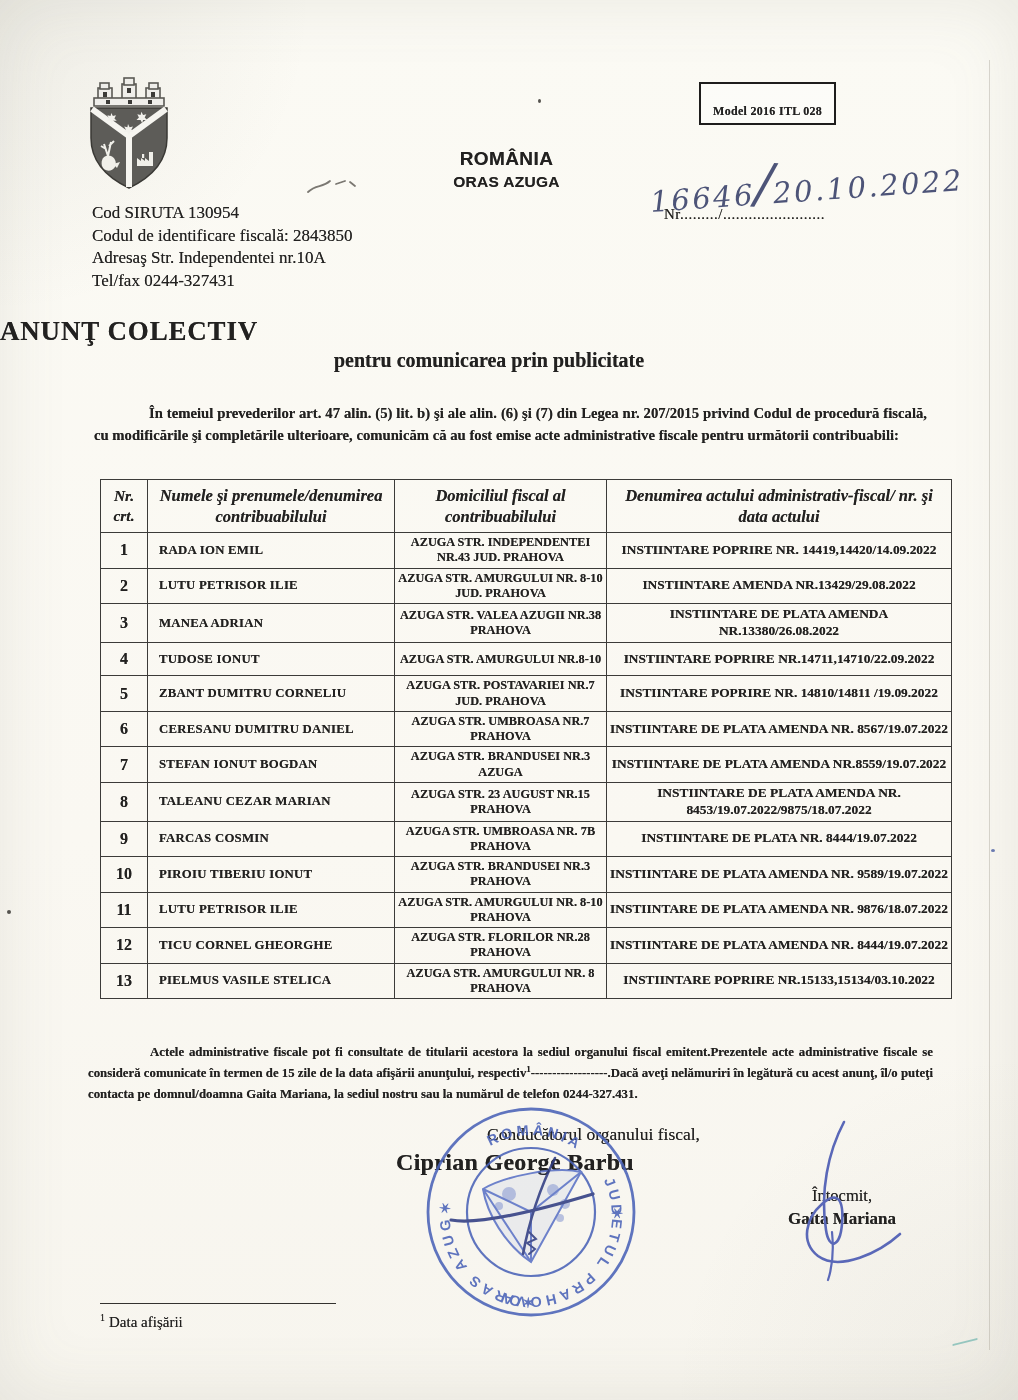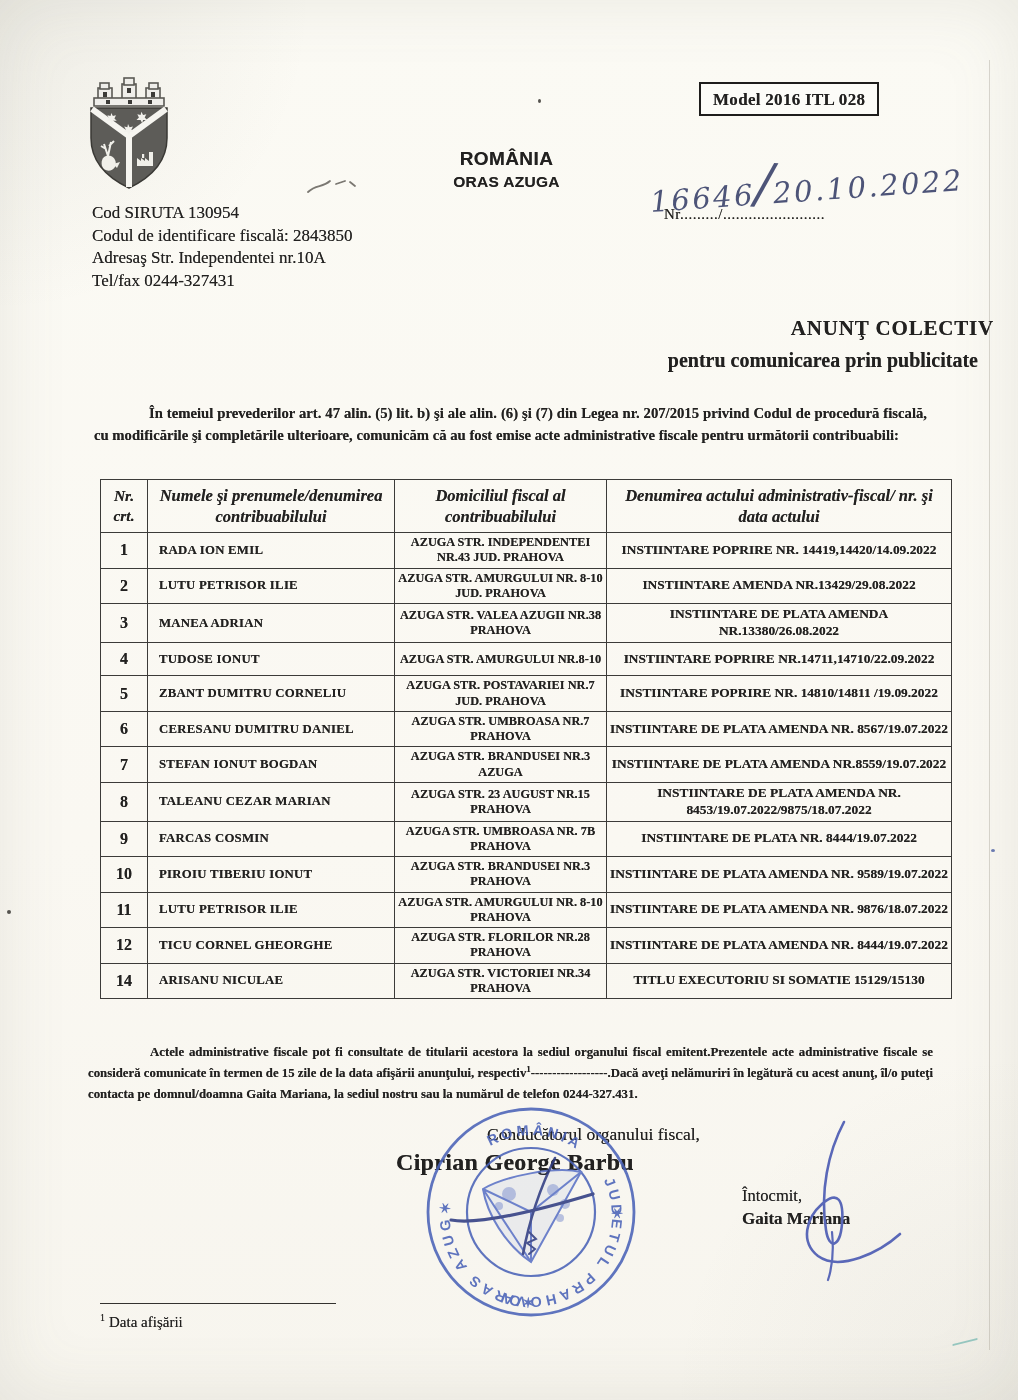--- a/index.html
+++ b/index.html
@@ -18,35 +18,35 @@
   }
   .abs { position:absolute; }
   .soft { text-shadow:0 0 .45px rgba(20,20,20,.6); }
 
   
   .org-block { left:92px; top:202px; font-size:17px; line-height:22.5px; }
   .country-block { left:404px; top:148px; width:205px; text-align:center;
     font-family:"Liberation Sans", sans-serif; font-weight:bold; }
   .country { font-size:19px; letter-spacing:.4px; }
   .city { font-size:15.5px; margin-top:3px; letter-spacing:.3px; }
-  .model-box { left:699px; top:82px; border:2px solid #1e1d1c; padding:6px 12px 4px;
-    font-weight:bold; font-size:17px; letter-spacing:.3px; background:rgba(255,255,255,.35); }
+  .model-box { left:699px; top:82px; border:2px solid #1e1d1c; padding:20px 12px 4px;
+    font-weight:bold; font-size:12px; letter-spacing:.3px; background:rgba(255,255,255,.35); }
 
   .reg { left:642px; top:158px; width:290px; height:80px; }
   .reg-hand { position:absolute; left:8px; top:16px; color:#4d5478;
     font-family:"DejaVu Serif", serif; font-style:italic; font-size:29px;
     letter-spacing:2.5px; transform:rotate(-4deg); white-space:nowrap; }
   .reg-slash { display:inline-block; font-size:54px; font-weight:300; line-height:0;
     vertical-align:-6px; transform:rotate(6deg) translateY(-8px); letter-spacing:0; }
   .reg-line { position:absolute; left:22px; top:48px; font-size:15px; color:#23221f; letter-spacing:.5px; }
 
   
-  .title { left:0; top:316px; width:994px; text-align:right; font-weight:bold;
-    font-size:21px; letter-spacing:.8px; }
-  .subtitle { left:0; top:349px; width:978px; text-align:right; font-weight:bold; font-size:20px; }
+  .title { left:0; top:316px; width:994px; text-align:left; font-weight:bold;
+    font-size:27px; letter-spacing:.8px; }
+  .subtitle { left:0; top:349px; width:978px; text-align:center; font-weight:bold; font-size:20px; }
   .intro { left:94px; top:402px; width:833px; font-weight:bold; font-size:14.7px;
     line-height:1.5; text-align:justify; text-indent:55px; }
 
   
   .doc-table { left:100px; top:479px; width:851px; }
   table { border-collapse:collapse; width:100%; table-layout:fixed; }
   th, td { border:1.6px solid #3c3b39; font-weight:bold; vertical-align:middle; }
   th { font-size:16.5px; line-height:1.28; padding:5px 4px; text-align:center;font-style:italic; }
   th.h-nr { font-size:15.5px; }
   td { padding:2px 3px; height:33.5px; }
@@ -57,21 +57,21 @@
 
   
   .closing { left:88px; top:1042px; width:845px; font-weight:bold; font-size:12.8px;
     line-height:1.58; text-align:justify; text-indent:62px; }
   .closing sup { font-size:9px; }
 
   
   .head-sign { left:330px; top:1124px; width:370px; text-align:center; }
   .head-label { font-size:17.5px;text-align:right; }
   .head-name { font-size:24px; font-weight:bold; margin-top:4px; letter-spacing:.3px; }
-  .prepared { left:742px; top:1186px; width:160px; text-align:left; }
+  .prepared { left:762px; top:1186px; width:160px; text-align:center; }
   .prepared-label { font-size:16.5px; }
   .prepared-name { font-size:17px; font-weight:bold; margin-top:3px; }
 
   
   .footnote-rule { left:100px; top:1303px; width:236px; border-top:1.7px solid #33322f; }
   .footnote { left:100px; top:1312px; font-size:15px;text-align:center; }
   .footnote sup { font-size:10px; margin-right:4px; }
 
   
   .fold-line { left:989px; top:60px; width:1px; height:1290px; background:rgba(160,155,142,.38); }
@@ -246,24 +246,24 @@
             <td class="c-address soft">AZUGA STR. AMURGULUI NR. 8-10 PRAHOVA</td>
             <td class="c-act soft">INSTIINTARE DE PLATA AMENDA NR. 9876/18.07.2022</td>
           </tr>
           <tr>
             <td class="c-nr soft">12</td>
             <td class="c-name soft">TICU CORNEL GHEORGHE</td>
             <td class="c-address soft">AZUGA STR. FLORILOR NR.28 PRAHOVA</td>
             <td class="c-act soft">INSTIINTARE DE PLATA AMENDA NR. 8444/19.07.2022</td>
           </tr>
           <tr>
-            <td class="c-nr soft">14</td>
-            <td class="c-name soft">ARISANU NICULAE</td>
-            <td class="c-address soft">AZUGA STR. VICTORIEI NR.34 PRAHOVA</td>
-            <td class="c-act soft">TITLU EXECUTORIU SI SOMATIE 15129/15130</td>
+            <td class="c-nr soft">13</td>
+            <td class="c-name soft">PIELMUS VASILE STELICA</td>
+            <td class="c-address soft">AZUGA STR. AMURGULUI NR. 8 PRAHOVA</td>
+            <td class="c-act soft">INSTIINTARE POPRIRE NR.15133,15134/03.10.2022</td>
           </tr>
         </tbody>
     </table>
   </div>
 
   <span class="speck" style="left:7px; top:910px; width:4px; height:4px;"></span>
 
   <p class="abs closing soft"><span>Actele administrative fiscale pot fi consultate de titularii acestora la sediul organului fiscal emitent.Prezentele acte administrative fiscale se consideră comunicate în termen de 15 zile de la data afişării anunţului, respectiv</span><sup>1</sup><span>------------------.Dacă aveţi nelămuriri în legătură cu acest anunţ, îl/o puteţi contacta pe domnul/doamna Gaita Mariana, la sediul nostru sau la numărul de telefon 0244-327.431.</span></p>
 
   <div class="abs head-sign">

